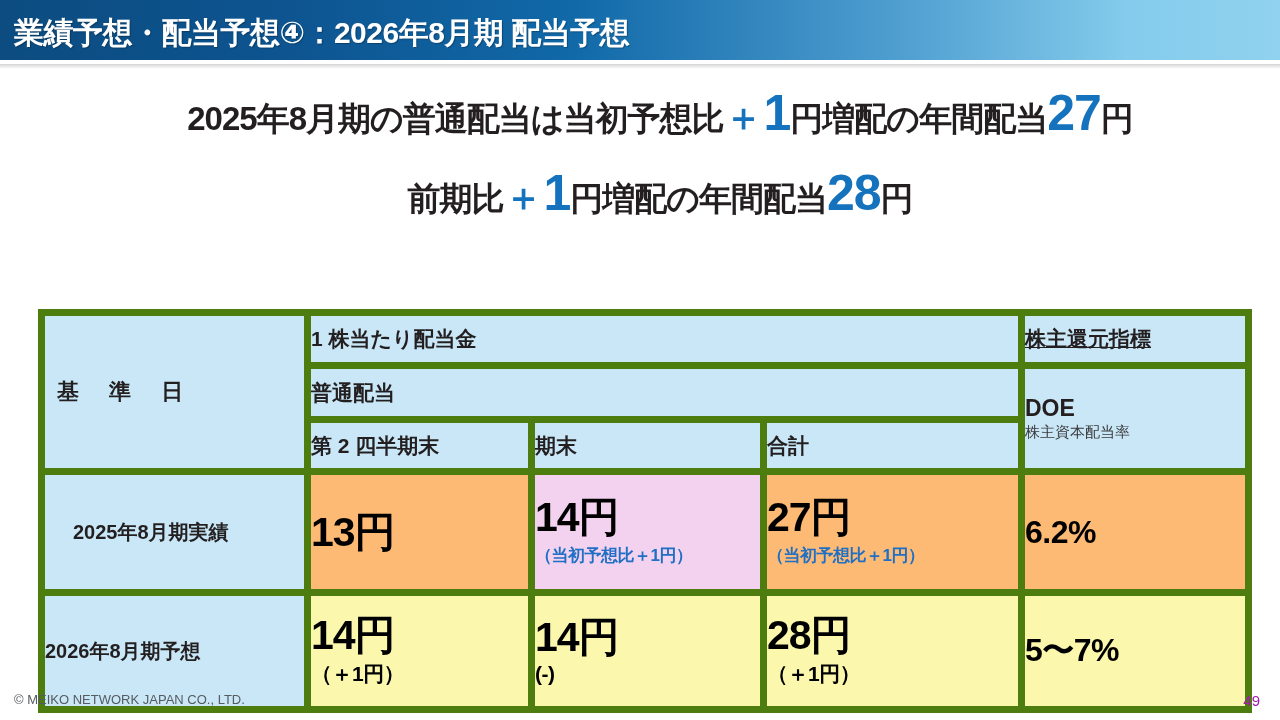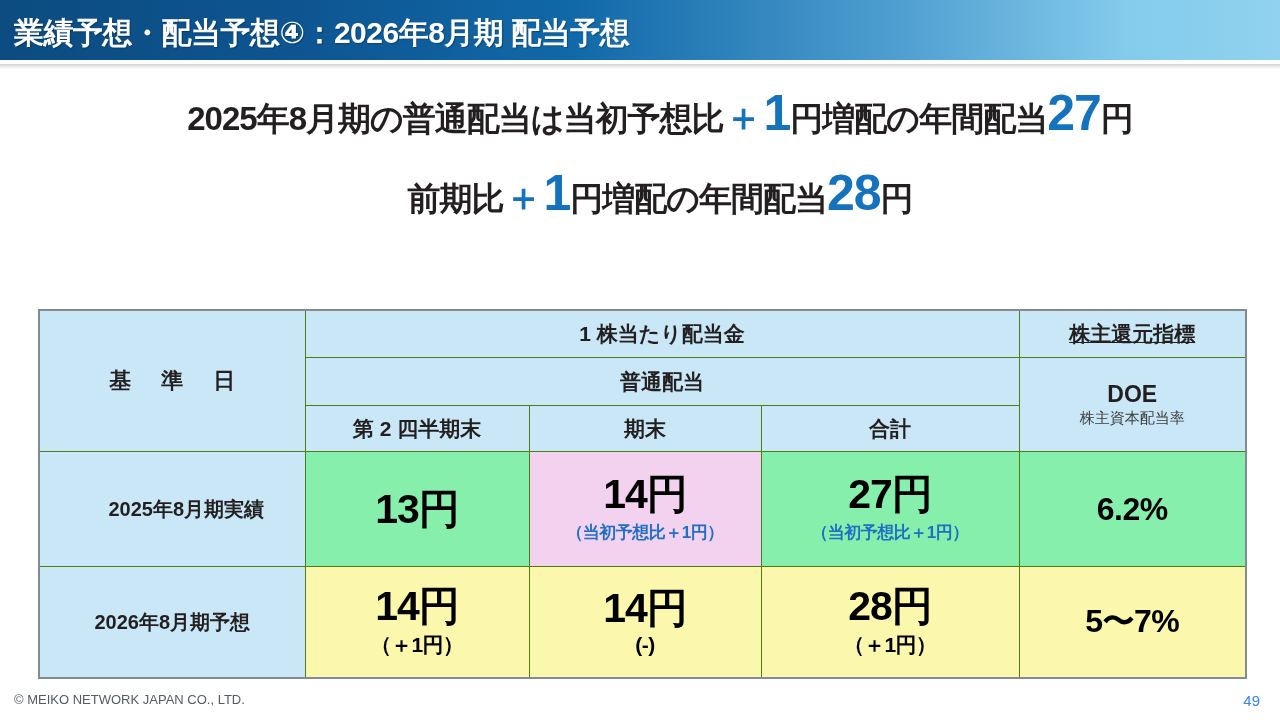--- a/index.html
+++ b/index.html
@@ -92,27 +92,27 @@
     top: 309px;
     width: 1207px;
   }
   table.divtbl {
     border-collapse: collapse;
     table-layout: fixed;
     width: 1207px;
     border: 2px solid #808b93;
   }
   table.divtbl td {
-    border: 1px solid #4d7c0f;
-    text-align: center;
+    border: 7px solid #4d7c0f;
+    text-align: left;
     vertical-align: middle;
     padding: 0;
   }
   .c-blue { background: #c9e7f7; }
-  .c-white { background: #86efac; }
+  .c-white { background: #fdba74; }
   .c-pink { background: #f2d2ee; }
   .c-yellow { background: #fbf8ad; }
 
   .hdr-txt {
     font-size: 21px;
     font-weight: bold;
     color: #231f20;
   }
   .hdr-kijunbi {
     font-size: 22px;
@@ -175,21 +175,21 @@
     top: 692px;
     font-size: 13px;
     color: #555b60;
     white-space: nowrap;
   }
   .footer-page {
     position: absolute;
     right: 20px;
     top: 692px;
     font-size: 15px;
-    color: #3b82f6;
+    color: #a21caf;
   }
 </style>
 </head>
 <body>
 
 <div class="header-band">
   <div class="header-title">業績予想・配当予想④：2026年8月期 配当予想</div>
 </div>
 <div class="header-shadow"></div>
 

